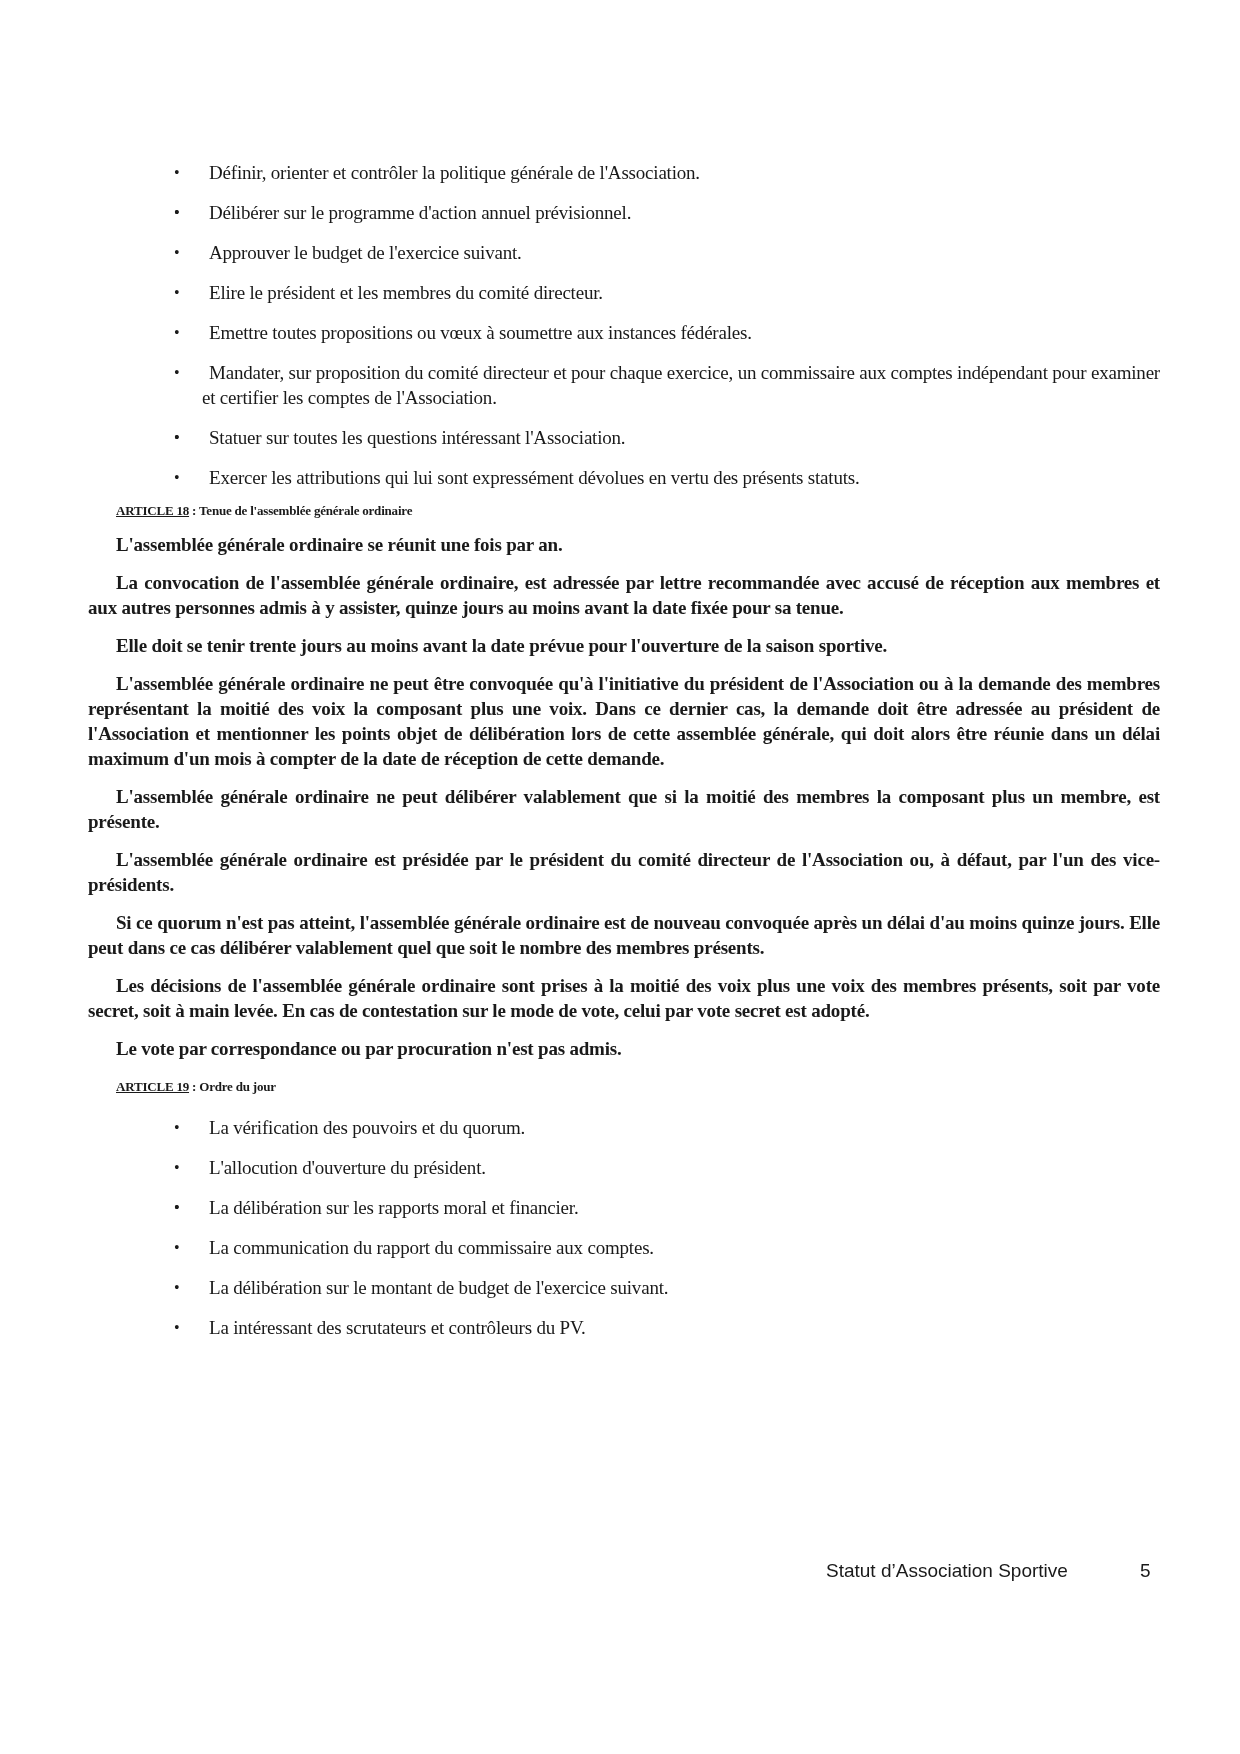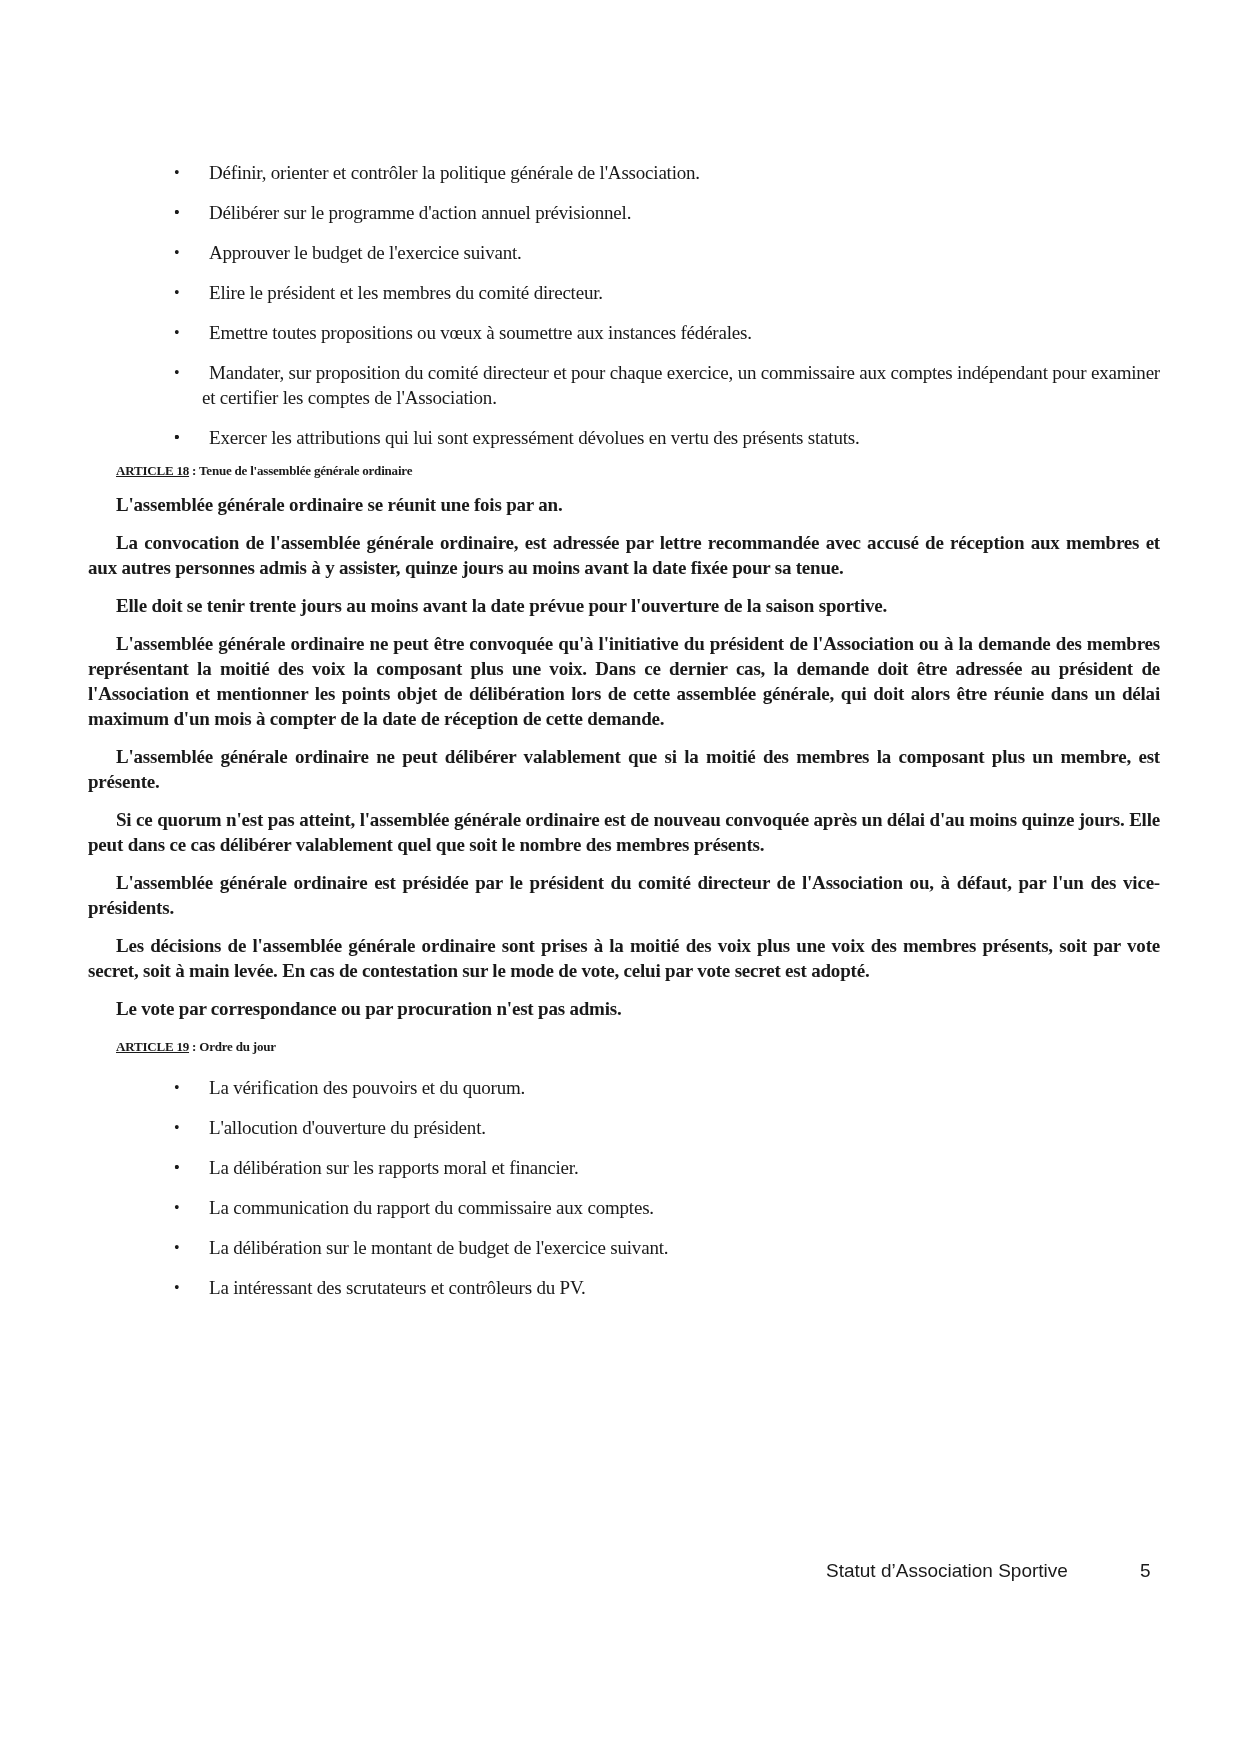--- a/index.html
+++ b/index.html
@@ -101,35 +101,35 @@
 
     <ul class="bullets top">
       <li><span class="bullet">•</span><span>Définir, orienter et contrôler la politique générale de l'Association.</span></li>
       <li><span class="bullet">•</span></li>
       <li><span class="bullet">•</span><span>Délibérer sur le programme d'action annuel prévisionnel.</span></li>
       <li><span class="bullet">•</span><span>Approuver le budget de l'exercice suivant.</span></li>
       <li><span class="bullet">•</span><span>Elire le président et les membres du comité directeur.</span></li>
       <li><span class="bullet">•</span><span>Emettre toutes propositions ou vœux à soumettre aux instances fédérales.</span></li>
       <li class="wrap"><span class="bullet">•</span><span>Mandater, sur proposition du comité directeur et pour chaque exercice, un commissaire aux comptes indépendant pour examiner et certifier les comptes de l'Association.</span></li>
       <li><span class="bullet">•</span></li>
-      <li><span class="bullet">•</span></li>
+      <li><span class="bullet">•</span><span>Statuer sur toutes les questions intéressant l'Association.</span></li>
       <li><span class="bullet">•</span><span>Exercer les attributions qui lui sont expressément dévolues en vertu des présents statuts.</span></li>
     </ul>
 
     <div class="article-heading">
       <span class="num">ARTICLE 18</span><span> : </span><span>Tenue de l'assemblée générale ordinaire</span>
     </div>
 
     <p class="para">L'assemblée générale ordinaire se réunit une fois par an.</p>
     <p class="para">La convocation de l'assemblée générale ordinaire, est adressée par lettre recommandée avec accusé de réception aux membres et aux autres personnes admis à y assister, quinze jours au moins avant la date fixée pour sa tenue.</p>
     <p class="para">Elle doit se tenir trente jours au moins avant la date prévue pour l'ouverture de la saison sportive.</p>
     <p class="para">L'assemblée générale ordinaire ne peut être convoquée qu'à l'initiative du président de l'Association ou à la demande des membres représentant la moitié des voix la composant plus une voix. Dans ce dernier cas, la demande doit être adressée au président de l'Association et mentionner les points objet de délibération lors de cette assemblée générale, qui doit alors être réunie dans un délai maximum d'un mois à compter de la date de réception de cette demande.</p>
     <p class="para">L'assemblée générale ordinaire ne peut délibérer valablement que si la moitié des membres la composant plus un membre, est présente.</p>
+    <p class="para">L'assemblée générale ordinaire est présidée par le président du comité directeur de l'Association ou, à défaut, par l'un des vice-présidents.</p>
     <p class="para">Si ce quorum n'est pas atteint, l'assemblée générale ordinaire est de nouveau convoquée après un délai d'au moins quinze jours. Elle peut dans ce cas délibérer valablement quel que soit le nombre des membres présents.</p>
-    <p class="para">L'assemblée générale ordinaire est présidée par le président du comité directeur de l'Association ou, à défaut, par l'un des vice-présidents.</p>
     <p class="para">Les décisions de l'assemblée générale ordinaire sont prises à la moitié des voix plus une voix des membres présents, soit par vote secret, soit à main levée. En cas de contestation sur le mode de vote, celui par vote secret est adopté.</p>
     <p class="para">Le vote par correspondance ou par procuration n'est pas admis.</p>
 
     <div class="article-heading">
       <span class="num">ARTICLE 19</span><span> : </span><span>Ordre du jour</span>
     </div>
 
 
     <ul class="bullets agenda">
       <li><span class="bullet">•</span><span>La vérification des pouvoirs et du quorum.</span></li>

